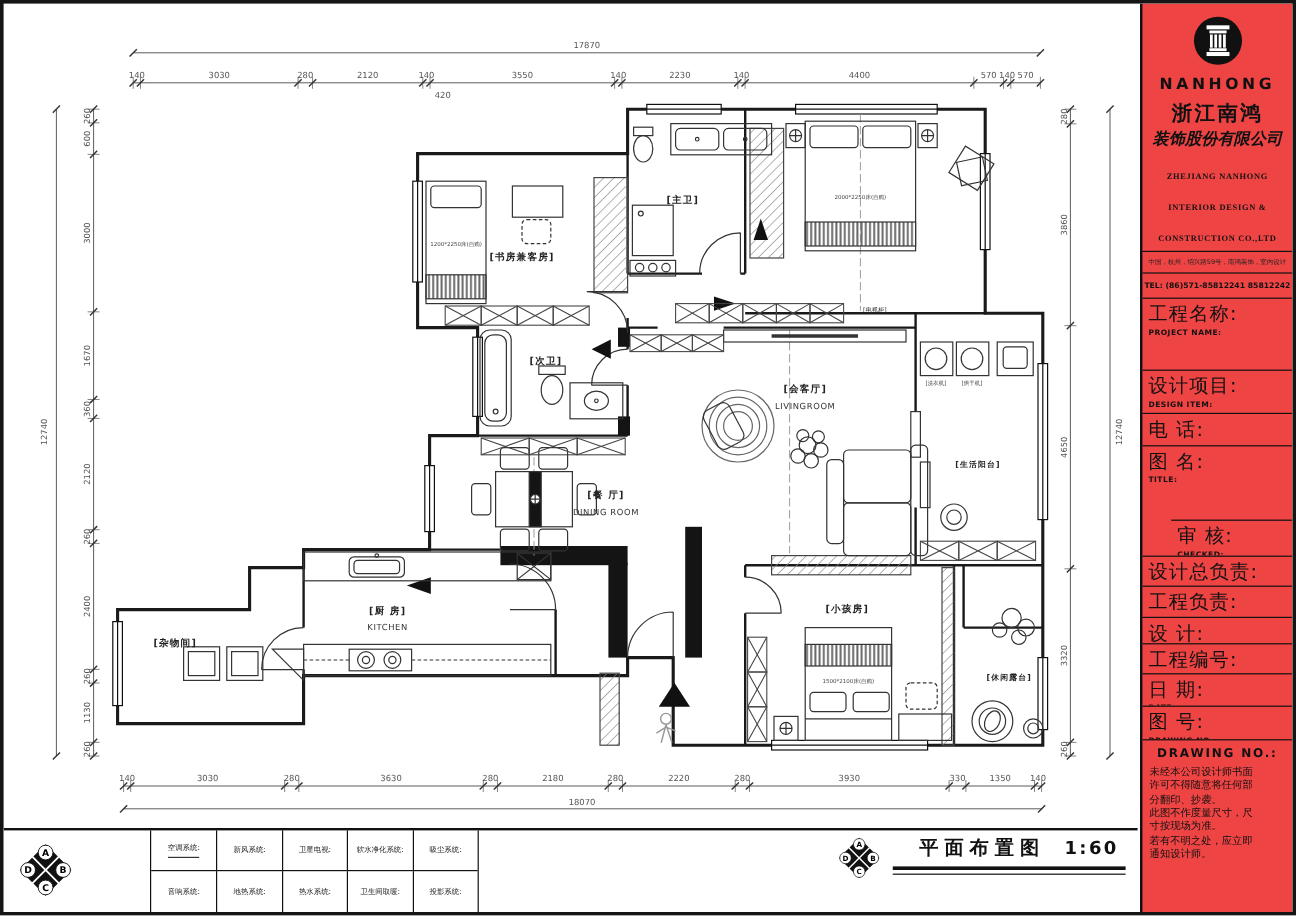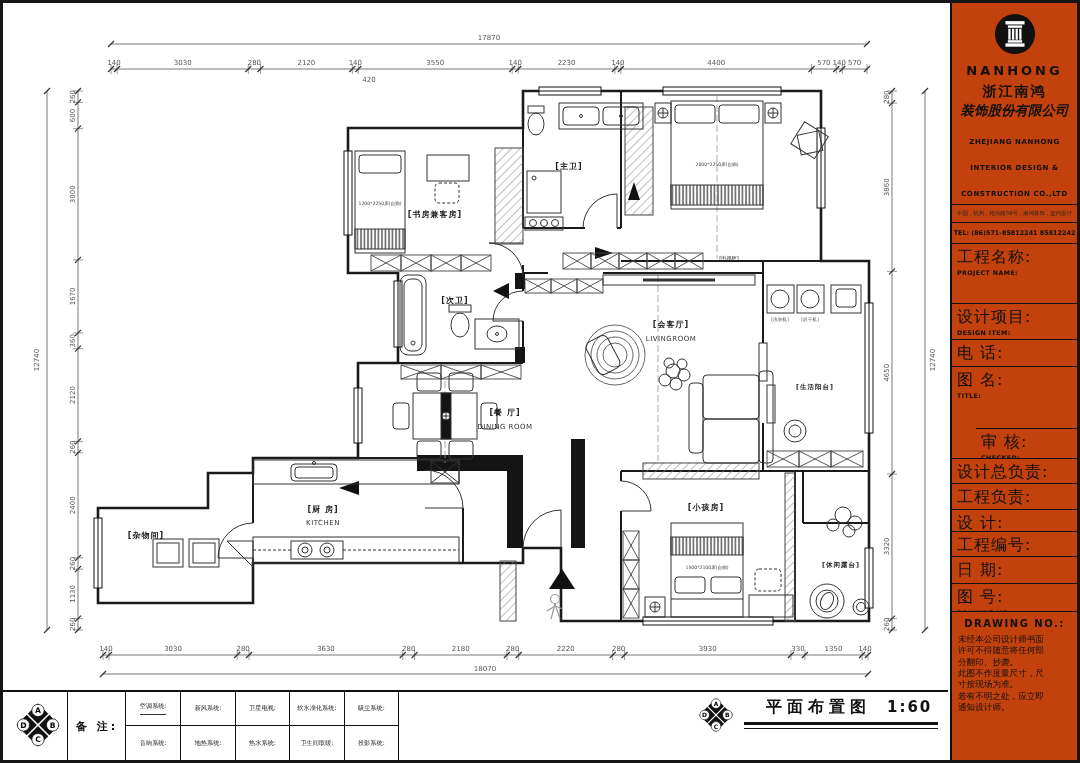--- a/index.html
+++ b/index.html
@@ -7,26 +7,26 @@
         box-sizing:border-box;font-family:"DejaVu Sans","Liberation Sans",sans-serif;color:#111;overflow:hidden;}
   
   .plan{position:absolute;left:0;top:0;width:945px;height:689px;}
   svg text{user-select:none;}
   .room-label{font-size:8px;fill:#222;letter-spacing:1px;text-anchor:middle;font-weight:bold;}
   .room-sub{font-size:7px;fill:#333;letter-spacing:.5px;text-anchor:middle;}
   .anno{font-size:4.6px;fill:#444;text-anchor:middle;}
   .anno-b{font-size:5.2px;fill:#333;text-anchor:middle;}
   .dim{font-size:7px;fill:#555;text-anchor:middle;}
   
-  .sidebar{position:absolute;right:0;top:0;bottom:0;width:125px;border-left:2px solid #111;background:#c2410c;}
+  .sidebar{position:absolute;right:0;top:0;bottom:0;width:125px;border-left:2px solid #111;background:#ef4444;}
   .logo-block{text-align:center;padding-top:10px;}
   .brand{font-size:13px;font-weight:bold;letter-spacing:3px;margin-top:4px;}
-  .cn1{font-size:14px;font-weight:bold;letter-spacing:2px;margin-top:5px;}
+  .cn1{font-size:17px;font-weight:bold;letter-spacing:2px;margin-top:5px;}
   .cn2{font-size:13.5px;font-weight:bold;margin-top:1px;font-style:italic;}
-  .en-line{font-size:7px;font-weight:bold;letter-spacing:.6px;margin-top:18px;}
+  .en-line{font-size:7px;font-weight:bold;letter-spacing:.6px;margin-top:18px;font-family:Liberation Serif, serif;}
   .en-block{margin-top:5px;}
   .sb-sep{border-top:1px solid #111;margin-top:6px;}
   .address{font-size:5.4px;padding:5px 2px;text-align:center;color:#222;}
   .tel{font-size:6.4px;font-weight:bold;padding:6px 1px;text-align:center;}
   .field{position:relative;border-top:1px solid #111;padding:3px 5px;box-sizing:border-box;overflow:hidden;}
   .field .cn{font-size:16px;letter-spacing:1px;}
   .field .en{font-size:6.3px;font-weight:bold;letter-spacing:.4px;margin-top:1px;}
   .field .val{position:absolute;left:62px;top:7px;font-size:9px;}
   .notes{border-top:1px solid #111;padding:6px 6px;}
   .notes-header{font-size:10px;font-weight:bold;letter-spacing:1.5px;text-align:center;margin-bottom:5px;}
@@ -713,21 +713,20 @@
         <circle cx="30" cy="11" r="8" fill="#fff" stroke="#111"></circle>
           <circle cx="49" cy="30" r="8" fill="#fff" stroke="#111"></circle>
         <circle cx="30" cy="49" r="8" fill="#fff" stroke="#111"></circle>
           <circle cx="11" cy="30" r="8" fill="#fff" stroke="#111"></circle>
         <text x="30" y="14.5" font-size="10" font-weight="bold" text-anchor="middle">A</text>
         <text x="49" y="33.5" font-size="10" font-weight="bold" text-anchor="middle">B</text>
         <text x="30" y="52.5" font-size="10" font-weight="bold" text-anchor="middle">C</text>
         <text x="11" y="33.5" font-size="10" font-weight="bold" text-anchor="middle">D</text>
       </svg>
     </div>
-    <div class="note-label">备 注:</div>
     <div class="legend-table" id="legend-table">
         <div class="legend-cell">
           <span>空调系统:</span>
           <span class="blank-line"></span>
         </div>
         <div class="legend-cell">
           <span>新风系统:</span>
         </div>
         <div class="legend-cell">
           <span>卫星电视:</span>

